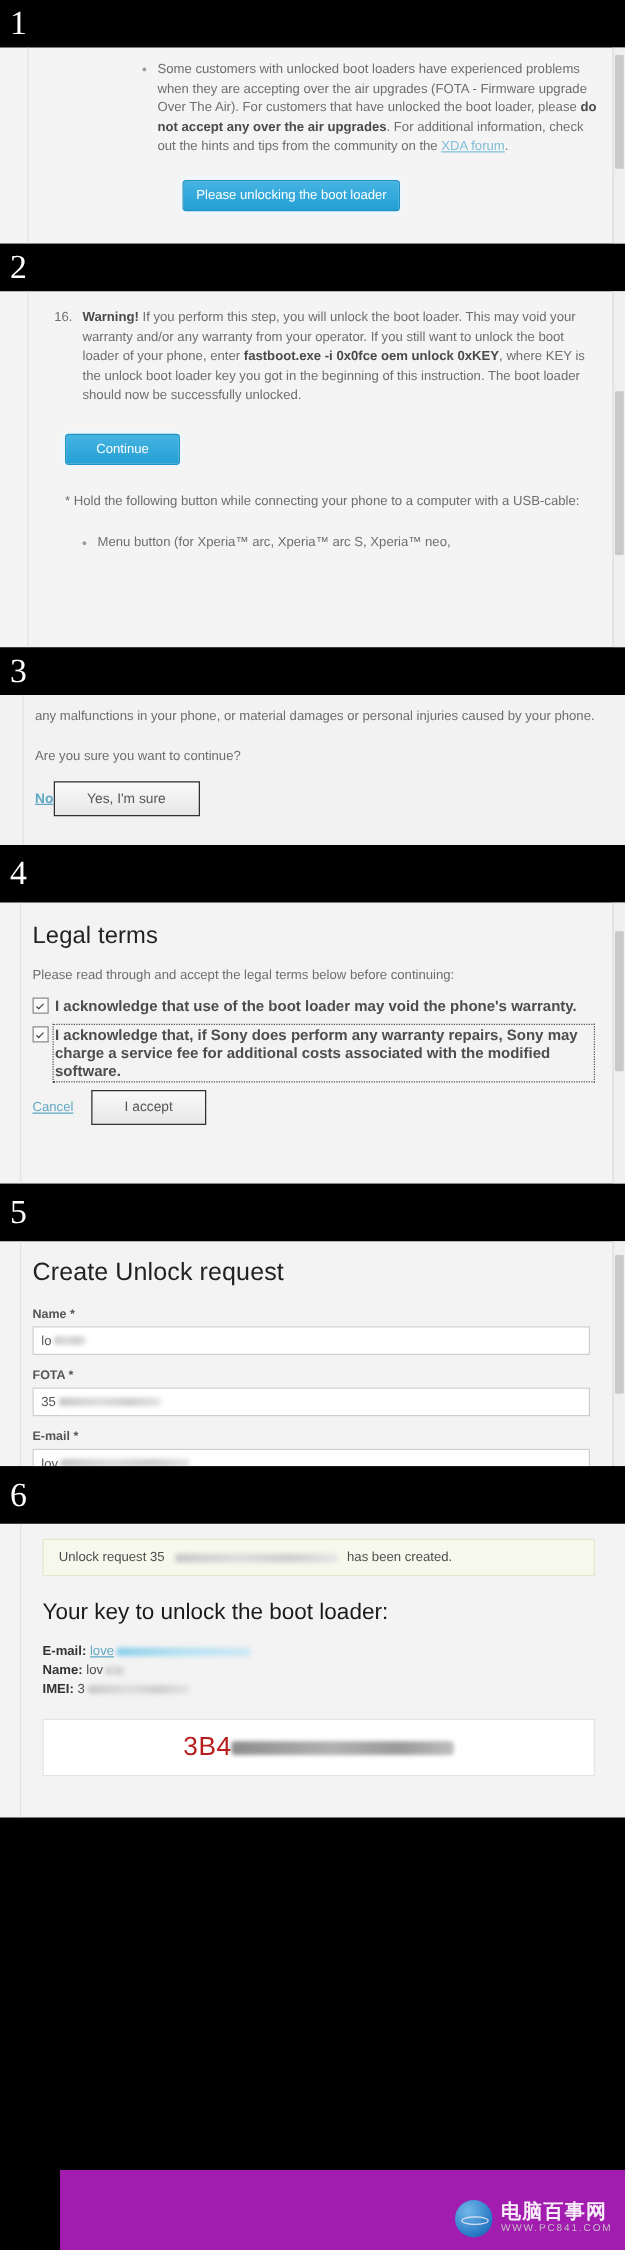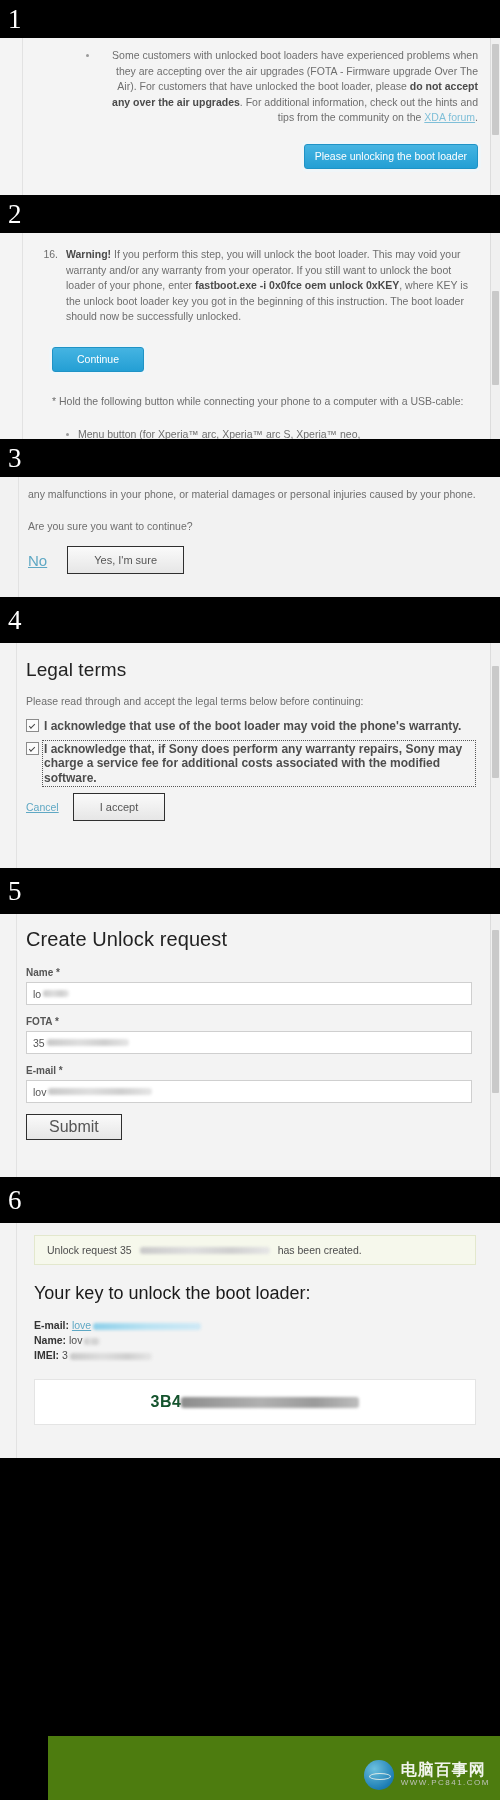--- a/index.html
+++ b/index.html
@@ -123,27 +123,27 @@
 
   .notice{
     background:#f6f8ec;border:1px solid #e3e8cd;
     font-size:10.5px;color:#4d4d4d;padding:8px 12px;margin-bottom:18px;
     display:flex;align-items:center;
   }
   .keybox{
     background:#fff;border:1px solid #e4e4e4;height:44px;
     display:flex;align-items:center;justify-content:center;
   }
-  .keytext{font-size:16px;font-weight:bold;color:#14532d;letter-spacing:.5px;display:flex;align-items:center;}
+  .keytext{font-size:21px;font-weight:normal;color:#b91c1c;letter-spacing:.5px;display:flex;align-items:center;}
   .kv{font-size:10.5px;line-height:15px;color:#4d4d4d;}
   .kv b{font-weight:bold;color:#333;}
 
   
   .footer{
-    position:absolute;left:0;right:0;bottom:0;height:64px;background:#4d7c0f;margin-left:48px;
+    position:absolute;left:0;right:0;bottom:0;height:64px;background:#a21caf;margin-left:48px;
   }
   .wm{
     position:absolute;right:10px;bottom:10px;display:flex;align-items:center;
     opacity:.92;
   }
   .wm .globe{
     width:30px;height:30px;border-radius:50%;
     background:radial-gradient(circle at 35% 30%,#6fc6f0,#1b7fc4 70%,#0f5d97);
     margin-right:7px;position:relative;flex:0 0 30px;
   }
@@ -161,34 +161,34 @@
 <div class="page">
 
   <div class="band">
     <span class="num">1</span>
   </div>
   <div class="shot" style="height:157px;">
     <div class="col-edge"></div>
     <div class="scrollbar">
         <i></i>
       </div>
-    <div style="padding:10px 22px 0 72px;text-align:right;">
+    <div style="padding:10px 22px 0 100px;">
       <ul class="bl body-txt">
         <li><span>Some customers with unlocked boot loaders have experienced problems when they are accepting over the air upgrades (FOTA - Firmware upgrade Over The Air). For customers that have unlocked the boot loader, please </span><b>do not accept any over the air upgrades</b><span>. For additional information, check out the hints and tips from the community on the </span><a class="lnk" href="#">XDA forum</a><span>.</span></li>
       </ul>
       <div style="margin:18px 0 0 46px;">
         <span class="btn-blue">Please unlocking the boot loader</span>
       </div>
     </div>
   </div>
 
   <div class="band">
     <span class="num">2</span>
   </div>
-  <div class="shot" style="height:206px;">
+  <div class="shot" style="height:285px;">
     <div class="col-edge"></div>
     <div class="scrollbar">
         <i style="top:28%;height:46%;"></i>
       </div>
     <div style="padding:14px 30px 0 28px;">
       <div class="numitem">
         <div class="n">16.</div>
         <div class="t body-txt"><b>Warning!</b><span> If you perform this step, you will unlock the boot loader. This may void your warranty and/or any warranty from your operator. If you still want to unlock the boot loader of your phone, enter </span><b>fastboot.exe -i 0x0fce oem unlock 0xKEY</b><span>, where KEY is the unlock boot loader key you got in the beginning of this instruction. The boot loader should now be successfully unlocked.</span></div>
       </div>
       <div style="margin:22px 0 0 24px;">
@@ -203,21 +203,21 @@
 
   <div class="band">
     <span class="num">3</span>
   </div>
   <div class="shot" style="height:120px;background:#f2f2f2;">
     <div class="col-edge" style="left:18px;"></div>
     <div style="padding:10px 20px 0 28px;">
       <div class="body-txt">any malfunctions in your phone, or material damages or personal injuries caused by your phone.</div>
       <div class="body-txt" style="margin-top:16px;">Are you sure you want to continue?</div>
       <div style="margin-top:12px;display:flex;align-items:center;">
-        <a class="lnk2" href="#" style="margin-right:20px;font-size:15px;">No</a>
+        <a class="lnk2" href="#" style="margin-right:0;font-size:11px;font-weight:bold;">No</a>
         <span class="btn-grey">Yes, I'm sure</span>
       </div>
     </div>
   </div>
 
   <div class="band tall">
     <span class="num">4</span>
   </div>
   <div class="shot" style="height:225px;background:#f3f3f3;">
     <div class="col-edge" style="left:16px;"></div>
@@ -240,21 +240,21 @@
       <div style="margin-top:0;display:flex;align-items:center;">
         <a class="lnk2" href="#" style="margin-right:14px;font-size:10.5px;">Cancel</a>
         <span class="btn-grey">I accept</span>
       </div>
     </div>
   </div>
 
   <div class="band tall">
     <span class="num">5</span>
   </div>
-  <div class="shot" style="height:263px;background:#f3f3f3;">
+  <div class="shot" style="height:180px;background:#f3f3f3;">
     <div class="col-edge" style="left:16px;"></div>
     <div class="scrollbar">
         <i style="top:6%;height:62%;"></i>
       </div>
     <div style="padding:14px 28px 0 26px;">
       <h1 class="sec" style="font-size:20px;margin-bottom:16px;">Create Unlock request</h1>
 
       <div class="flabel">Name *</div>
       <div class="field">
         <span>lo</span>

